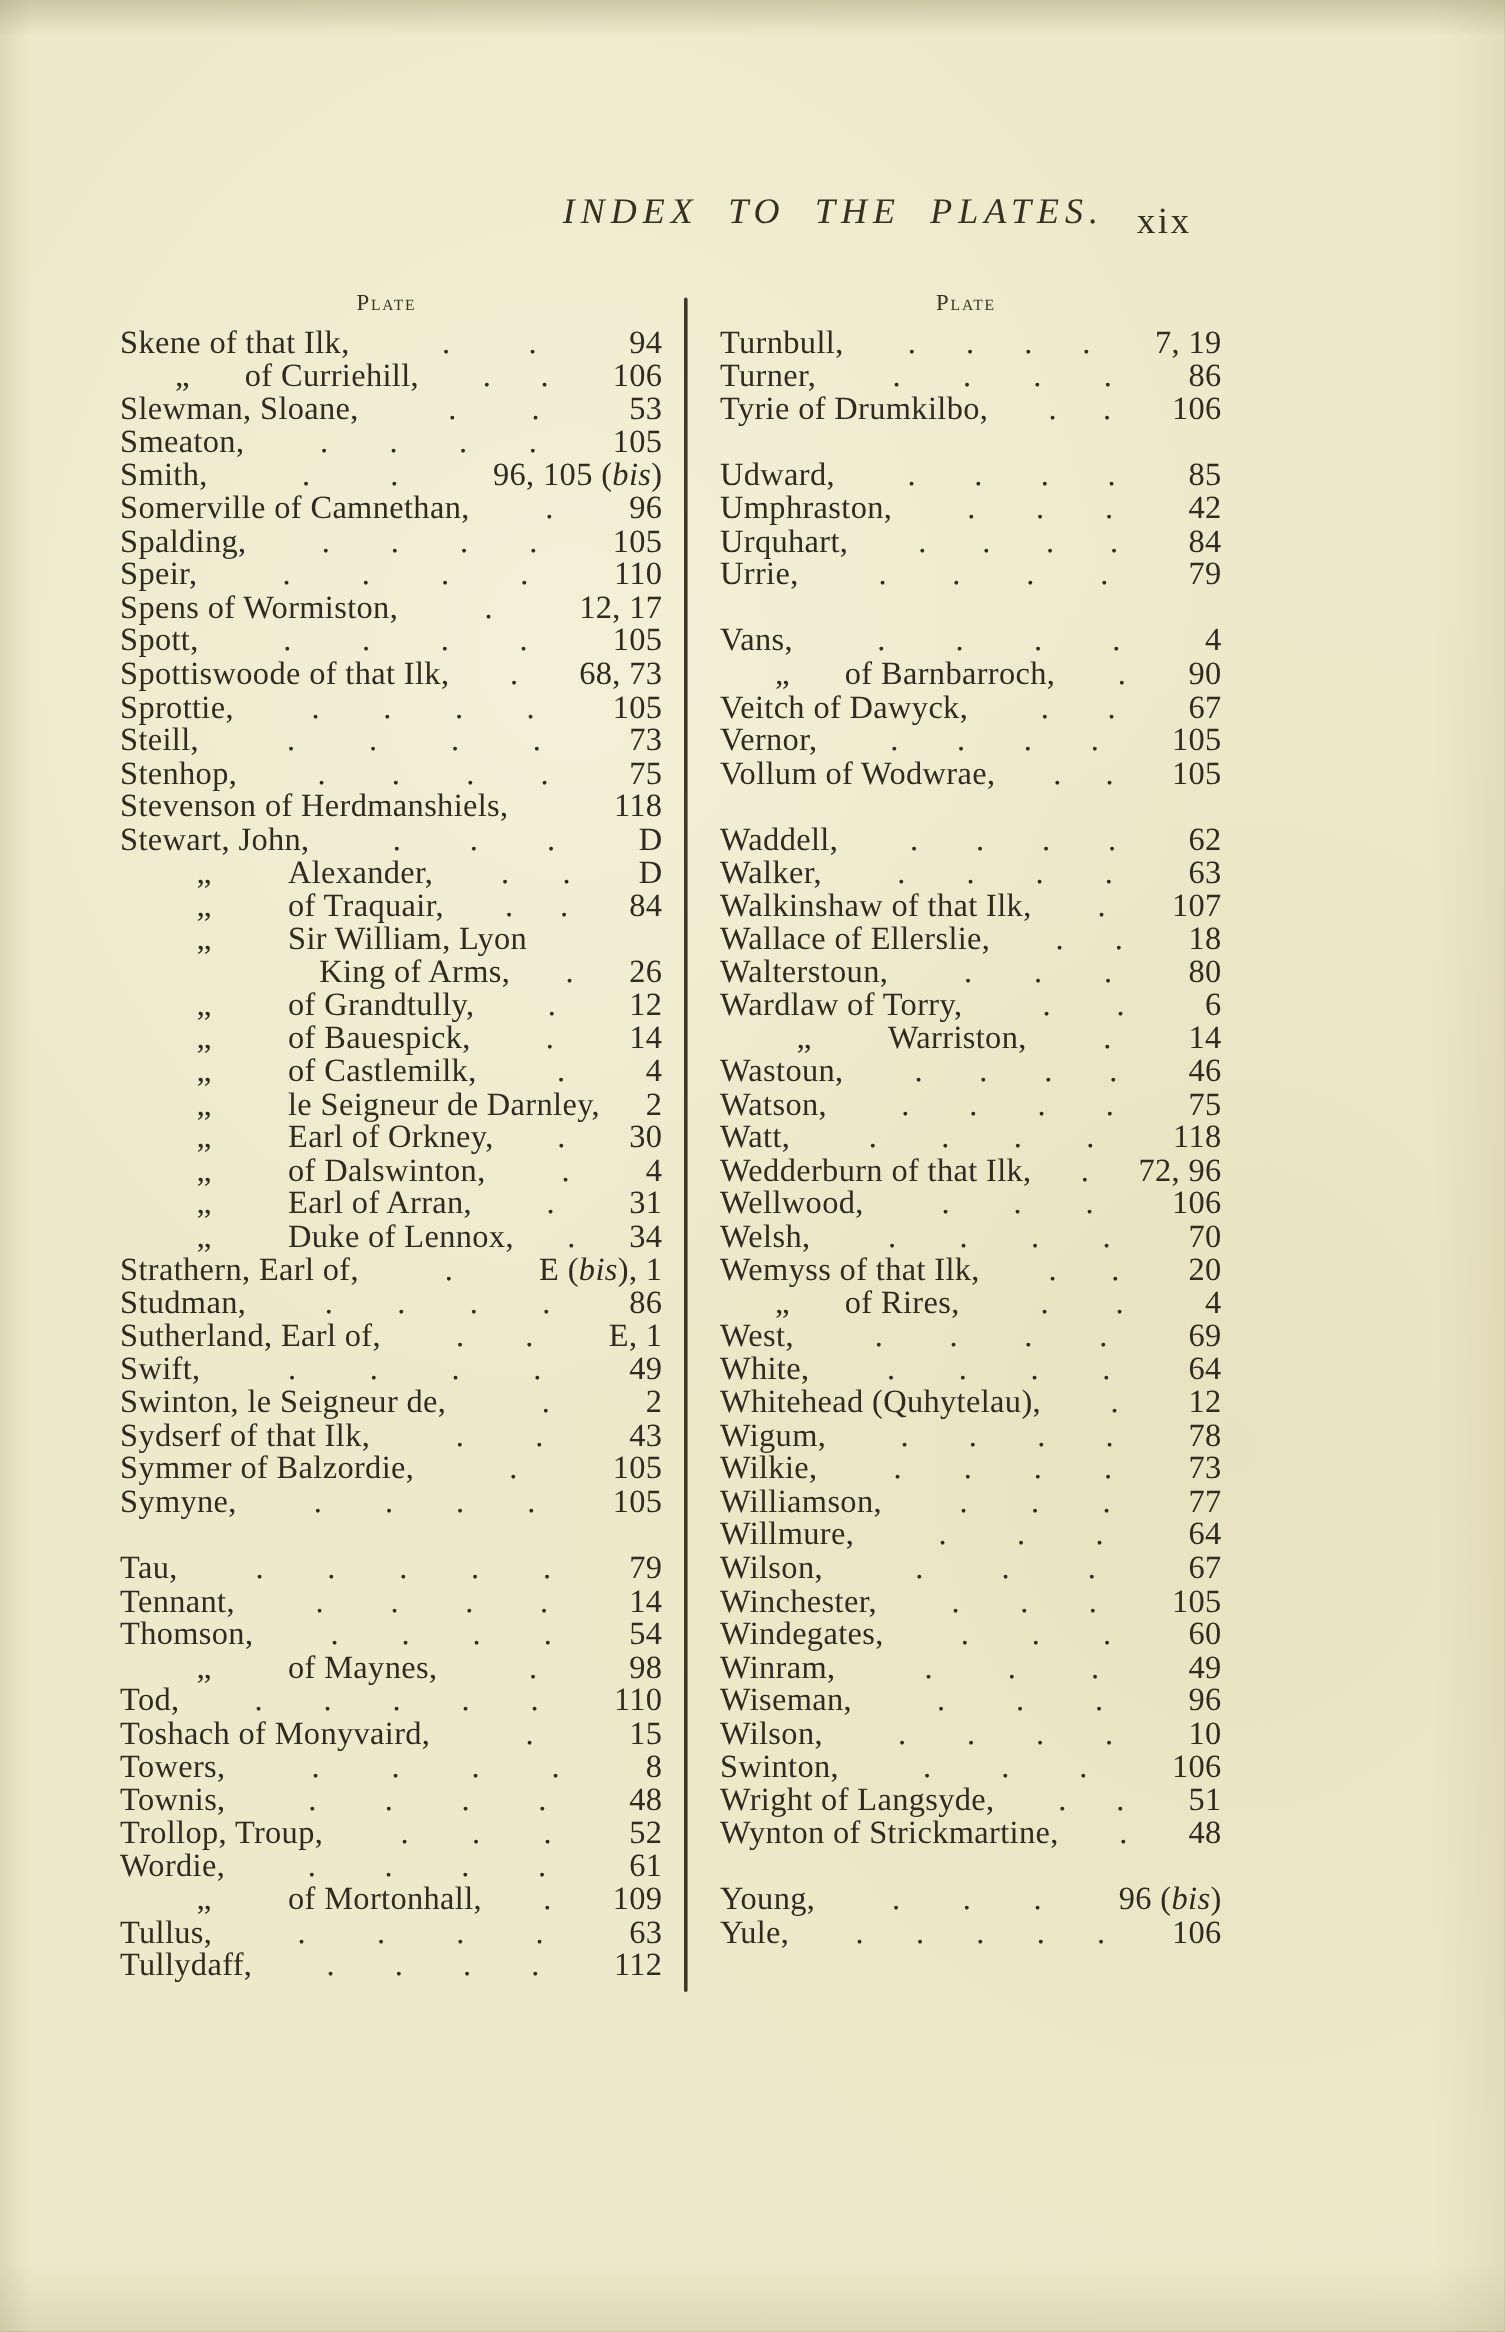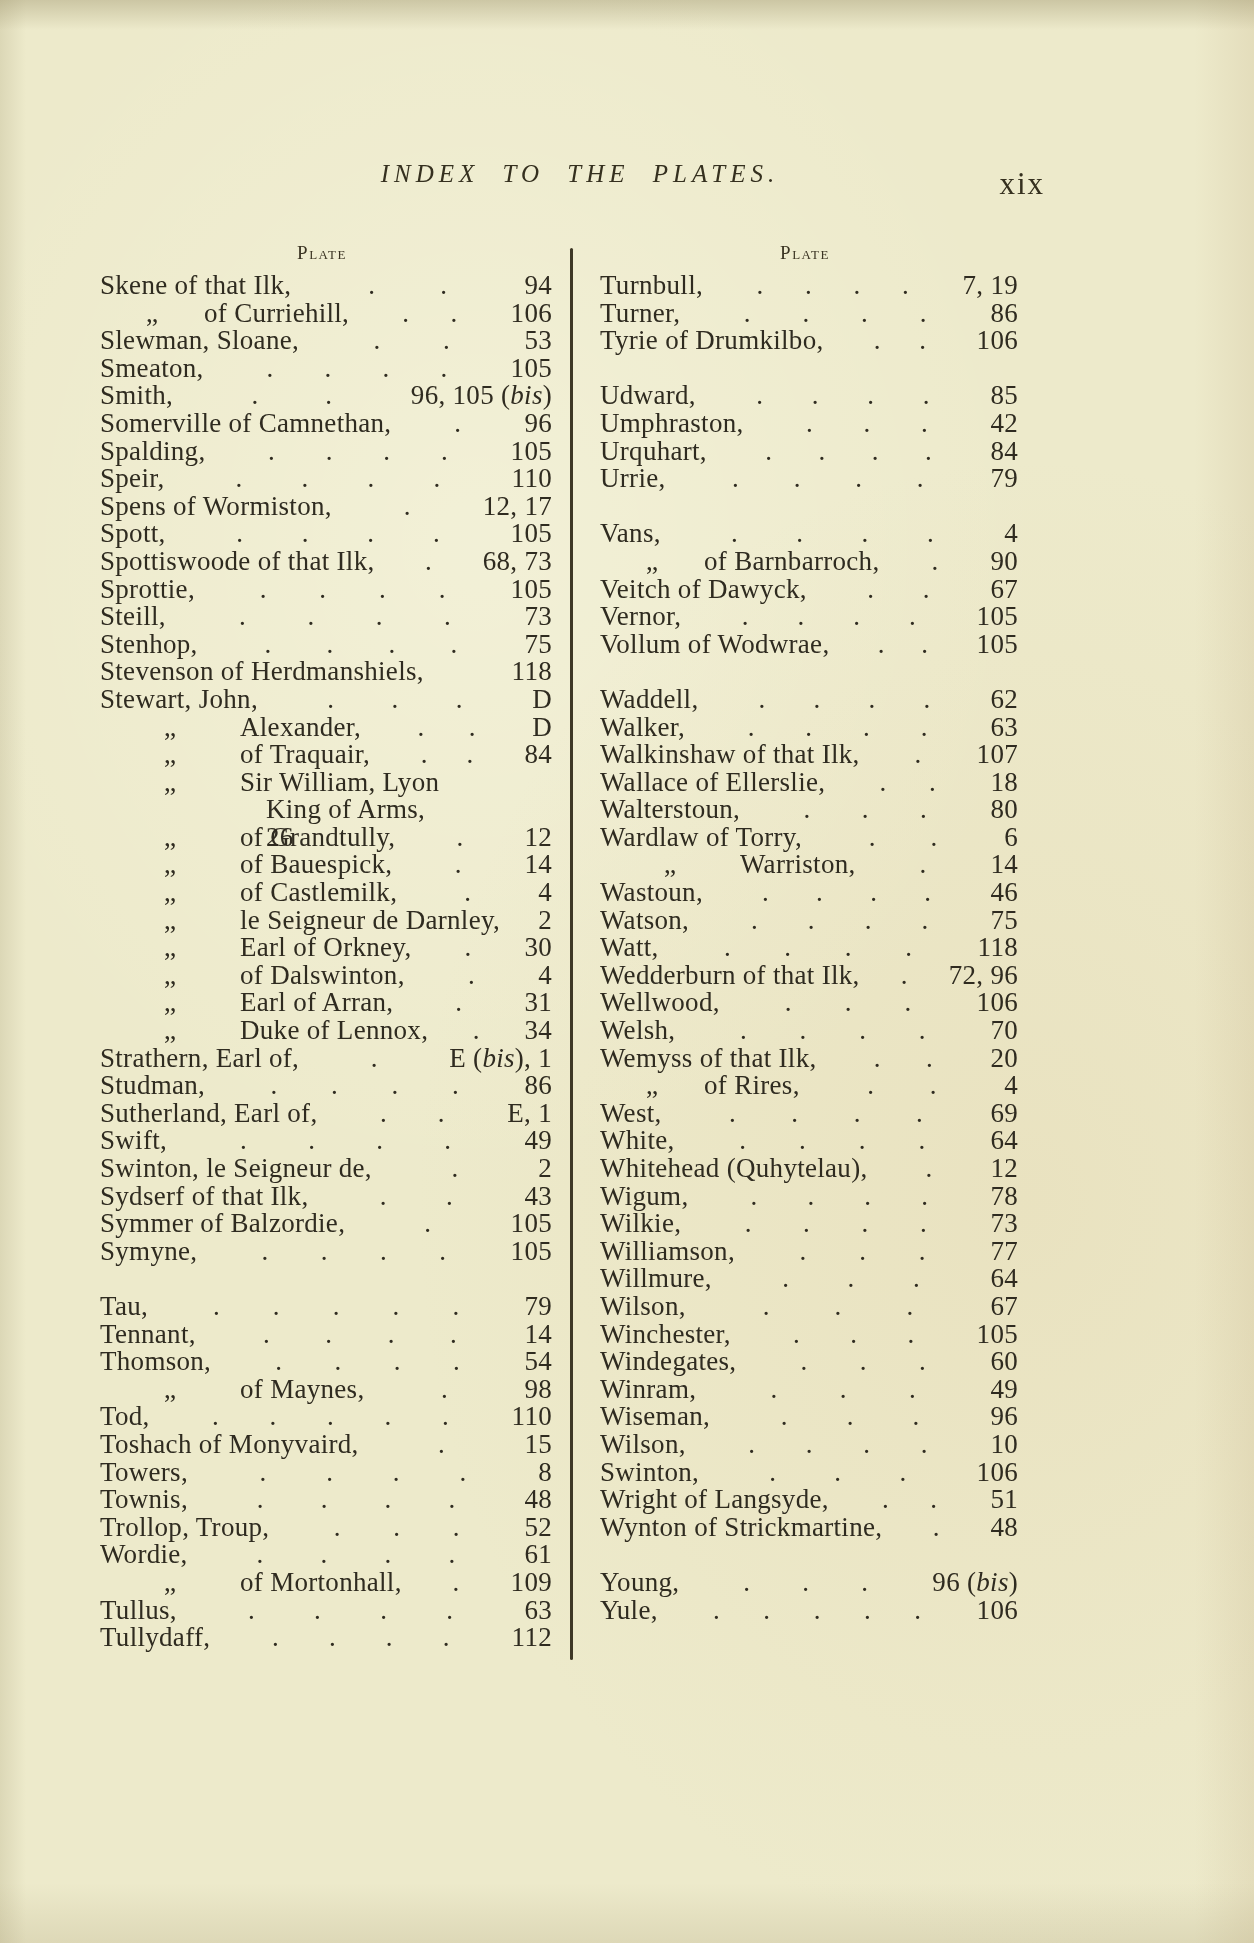--- a/index.html
+++ b/index.html
@@ -16,26 +16,26 @@
       linear-gradient(180deg, rgba(150,140,100,0.38) 0px, rgba(150,140,100,0.0) 30px),
       linear-gradient(0deg, rgba(165,152,112,0.22) 0px, rgba(165,152,112,0.0) 60px),
       linear-gradient(90deg, rgba(150,140,100,0.20) 0px, rgba(150,140,100,0.0) 26px),
       linear-gradient(270deg, rgba(190,168,126,0.20) 0px, rgba(190,168,126,0.0) 60px),
       radial-gradient(ellipse 70% 55% at 82% 62%, rgba(219,198,152,0.22), rgba(219,198,152,0) 70%),
       radial-gradient(ellipse 60% 45% at 38% 28%, rgba(255,255,242,0.30), rgba(255,255,242,0) 75%);
   }
   .title-row{position:absolute;top:160px;left:0;width:1254px;height:60px;}
   .title{
     position:absolute;left:240px;width:680px;margin:0;
-    font-size:25px;font-weight:normal;font-style:italic;
-    text-align:center;letter-spacing:5px;word-spacing:12px;
+    font-size:30px;font-weight:normal;font-style:italic;
+    text-align:right;letter-spacing:5px;word-spacing:12px;
     color:#35301f;
   }
   .folio{
-    position:absolute;top:6px;left:960px;width:85px;
+    position:absolute;top:6px;left:908px;width:85px;
     font-size:31px;text-align:right;letter-spacing:2px;color:#35301f;
   }
   .divider{
     position:absolute;left:570px;top:248px;width:3px;height:1412px;
     background:#3e3826;border-radius:2px;
   }
   .col{position:absolute;top:240px;}
   .col-left{left:100px;width:452px;}
   .col-right{left:600px;width:418px;}
   .plate-label{
@@ -46,21 +46,21 @@
   }
   .entry{
     display:flex;align-items:baseline;
     font-size:27px;line-height:27.6px;height:27.6px;
     white-space:nowrap;letter-spacing:0.3px;
   }
   .entry .name{flex:none;}
   .entry .ditto{flex:none;display:inline-block;letter-spacing:-1px;}
   .ind1 .ditto{margin-left:46px;width:58px;}
   .ind2 .ditto{margin-left:64px;width:76px;}
-  .ind3{padding-left:166px;flex-direction:column;}
+  .ind3{padding-left:166px;}
   .entry .dots{
     flex:1 1 auto;display:flex;justify-content:space-evenly;
     padding:0 12px;min-width:0;overflow:hidden;
   }
   .entry .dots span{flex:none;}
   .entry .plate{flex:none;text-align:right;}
   .gap{height:27.6px;}
 </style>
 </head>
 <body>

